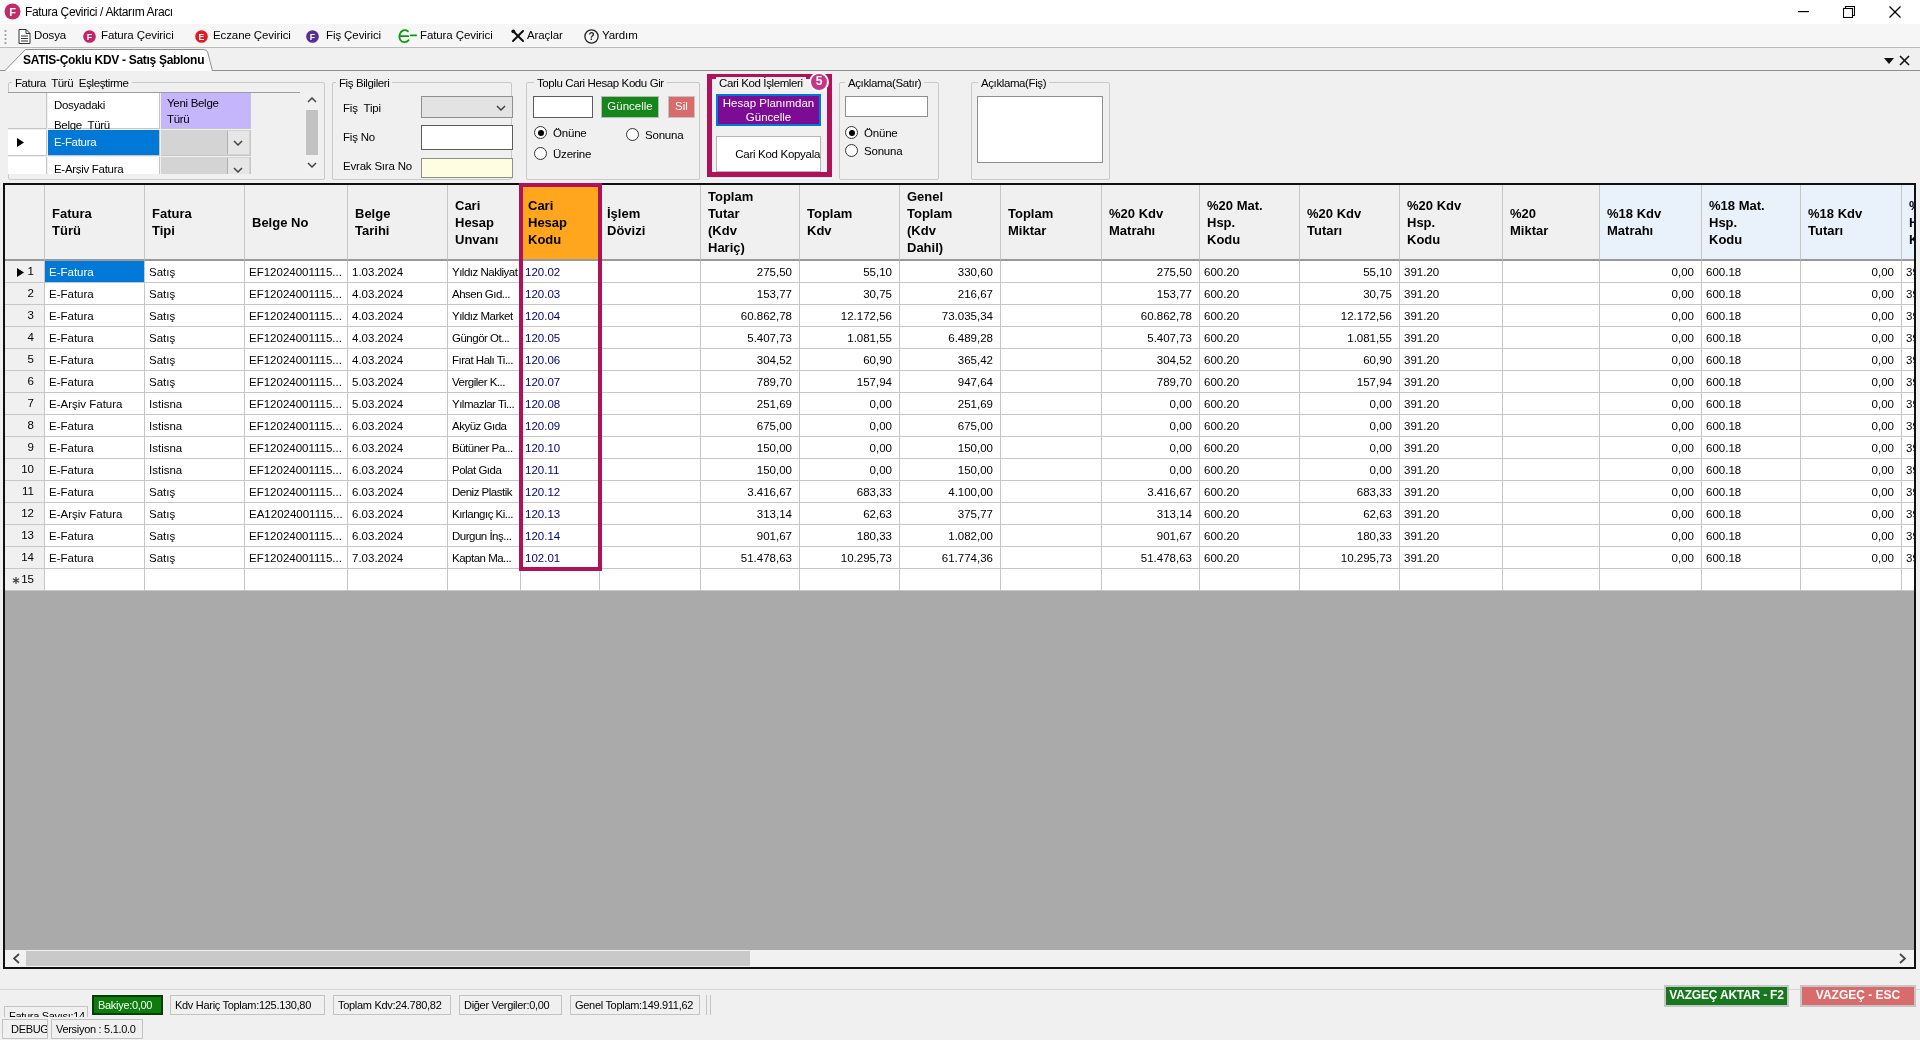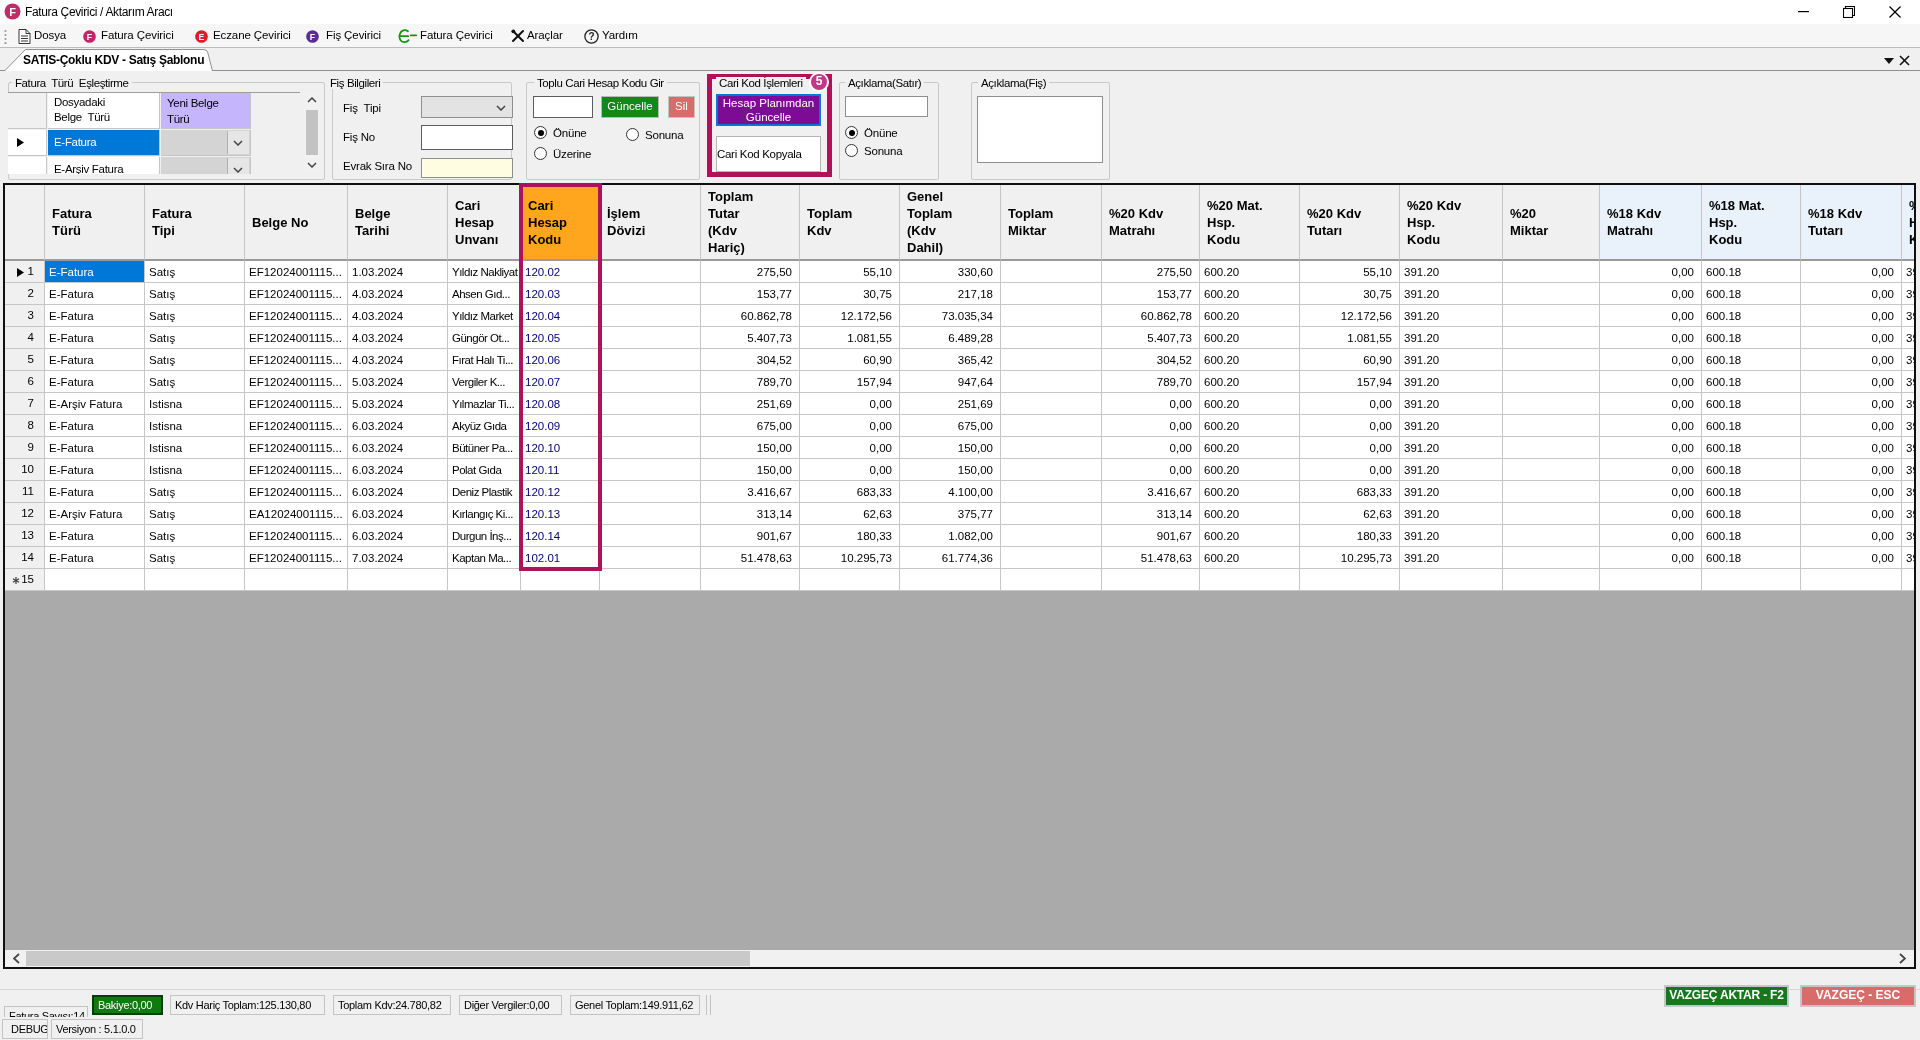--- a/index.html
+++ b/index.html
@@ -121,21 +121,21 @@
   </svg>
 <svg class="abs" style="left:1899px;top:55px" width="11" height="11" viewBox="0 0 11 11" stroke="#111" stroke-width="1.6">
     <line x1="1" y1="1" x2="10" y2="10"></line>
     <line x1="10" y1="1" x2="1" y2="10"></line>
   </svg>
 
 <div class="gb" style="left:8px;top:82px;width:317px;height:98px"></div>
 <span class="gl" style="left:12px;top:77px">Fatura&nbsp; Türü&nbsp; Eşleştirme</span>
 <div class="abs" style="left:8px;top:92px;width:292px;height:82px;background:#f0f0f0;border-top:1px solid #9d9d9d;overflow:hidden;font-size:11.5px;letter-spacing:-0.3px">
   <div class="abs" style="left:0;top:0;width:39px;height:36px;background:#f0f0f0;border-right:1px solid #c6c6c6;border-bottom:1px solid #c6c6c6"></div>
-  <div class="abs" style="left:40px;top:0;width:112px;height:36px;background:#fff;border-right:1px solid #c6c6c6;border-bottom:1px solid #c6c6c6;line-height:15px;padding:2px 0 0 6px">Dosyadaki<br>Belge&nbsp; Türü</div>
+  <div class="abs" style="left:40px;top:0;width:112px;height:36px;background:#fff;border-right:1px solid #c6c6c6;border-bottom:1px solid #c6c6c6;line-height:20px;padding:2px 0 0 6px">Dosyadaki<br>Belge&nbsp; Türü</div>
   <div class="abs" style="left:153px;top:0;width:90px;height:36px;background:#c4b5fd;border-right:1px solid #c6c6c6;border-bottom:1px solid #c6c6c6;line-height:16px;padding:2px 0 0 6px">Yeni Belge<br>Türü</div>
   <div class="abs" style="left:0;top:37px;width:39px;height:26px;background:#fff;border-right:1px solid #c6c6c6;border-bottom:1px solid #c6c6c6">
       <svg width="9" height="9" style="position:absolute;left:8px;top:8px" viewBox="0 0 9 9">
         <path d="M1,0 L8,4.5 L1,9 Z" fill="#000"></path>
       </svg>
     </div>
   <div class="abs" style="left:40px;top:37px;width:112px;height:26px;background:#0078d7;color:#fff;border-right:1px solid #c6c6c6;border-bottom:1px solid #c6c6c6;line-height:25px;padding-left:6px">E-Fatura</div>
   <div class="abs" style="left:153px;top:37px;width:90px;height:26px;background:#d4d4d4;border-right:1px solid #c6c6c6;border-bottom:1px solid #c6c6c6">
       <div style="position:absolute;right:1px;top:1px;width:22px;height:23px;background:#e6e6e6;border-left:1px solid #b0b0b0">
         <svg width="10" height="6" style="position:absolute;left:5px;top:9px" viewBox="0 0 10 6" class="chev">
@@ -157,21 +157,21 @@
  <svg width="10" height="6" style="position:absolute;left:2px;top:5px" viewBox="0 0 10 6" class="chev">
       <path d="M1,5 L5,1 L9,5"></path>
     </svg>
  <div style="position:absolute;left:1px;top:18px;width:12px;height:45px;background:#c2c2c2"></div>
  <svg width="10" height="6" style="position:absolute;left:2px;bottom:5px" viewBox="0 0 10 6" class="chev">
       <path d="M1,1 L5,5 L9,1"></path>
     </svg>
 </div>
 
 <div class="gb" style="left:332px;top:82px;width:180px;height:98px"></div>
-<span class="gl" style="left:327px;top:77px">Fiş Bilgileri</span>
+<span class="gl" style="left:336px;top:77px">Fiş Bilgileri</span>
 <span class="rlbl" style="left:343px;top:102px">Fiş&nbsp; Tipi</span>
 <div class="fld" style="left:421px;top:96px;width:92px;height:22px;background:#e3e3e3;border-color:#8f8f8f">
     <svg width="10" height="6" style="position:absolute;right:6px;top:8px" viewBox="0 0 10 6" class="chev">
       <path d="M1,1 L5,5 L9,1"></path>
     </svg>
   </div>
 <span class="rlbl" style="left:343px;top:131px">Fiş No</span>
 <div class="fld" style="left:421px;top:125px;width:92px;height:25px;border-color:#5c5c5c"></div>
 <span class="rlbl" style="left:343px;top:160px">Evrak Sıra No</span>
 <div class="fld" style="left:421px;top:158px;width:92px;height:20px;background:#fffde1;border-color:#8f8f8f"></div>
@@ -185,21 +185,21 @@
 <span class="rlbl" style="left:553px;top:127px">Önüne</span>
 <div class="radio" style="left:626px;top:128px"></div>
 <span class="rlbl" style="left:645px;top:129px">Sonuna</span>
 <div class="radio" style="left:534px;top:147px"></div>
 <span class="rlbl" style="left:553px;top:148px">Üzerine</span>
 
 <div class="abs" style="left:707px;top:74px;width:125px;height:103px;border:5px solid #b01259"></div>
 <span class="gl" style="left:716px;top:77px">Cari Kod İşlemleri</span>
 <div class="abs" style="left:809px;top:72px;width:20px;height:20px;border-radius:50%;background:#c73587;border:2px solid #fff;color:#fff;font-size:12px;font-weight:bold;text-align:center;line-height:15px">5</div>
 <div class="abs" style="left:716px;top:94px;width:105px;height:32px;background:#7c0c94;border:2px solid #0078d7;color:#fff;font-size:11.5px;text-align:center;line-height:14px">Hesap Planımdan<br>Güncelle</div>
-<div class="abs" style="left:716px;top:136px;width:105px;height:36px;background:#fff;border:1px solid #b5b5b5;color:#000;font-size:11.5px;letter-spacing:-0.3px;text-align:left;line-height:34px">Cari Kod Kopyala</div>
+<div class="abs" style="left:716px;top:136px;width:105px;height:36px;background:#fff;border:1px solid #b5b5b5;color:#000;font-size:11.5px;letter-spacing:-0.3px;text-align:right;line-height:34px">Cari Kod Kopyala</div>
 
 <div class="gb" style="left:839px;top:82px;width:100px;height:98px"></div>
 <span class="gl" style="left:845px;top:77px">Açıklama(Satır)</span>
 <div class="fld" style="left:845px;top:96px;width:83px;height:21px;border-color:#8f8f8f"></div>
 <div class="radio on" style="left:845px;top:126px"></div>
 <span class="rlbl" style="left:864px;top:127px">Önüne</span>
 <div class="radio" style="left:845px;top:144px"></div>
 <span class="rlbl" style="left:864px;top:145px">Sonuna</span>
 
 <div class="gb" style="left:971px;top:82px;width:139px;height:98px"></div>
@@ -293,21 +293,21 @@
           </td>
           <td>E-Fatura</td>
           <td>Satış</td>
           <td>EF12024001115...</td>
           <td>4.03.2024</td>
           <td class="tight">Ahsen Gıd...</td>
           <td class="navy">120.03</td>
           <td></td>
           <td class="num">153,77</td>
           <td class="num">30,75</td>
-          <td class="num">217,18</td>
+          <td class="num">216,67</td>
           <td></td>
           <td class="num">153,77</td>
           <td>600.20</td>
           <td class="num">30,75</td>
           <td>391.20</td>
           <td></td>
           <td class="num">0,00</td>
           <td>600.18</td>
           <td class="num">0,00</td>
           <td>391.18</td>

